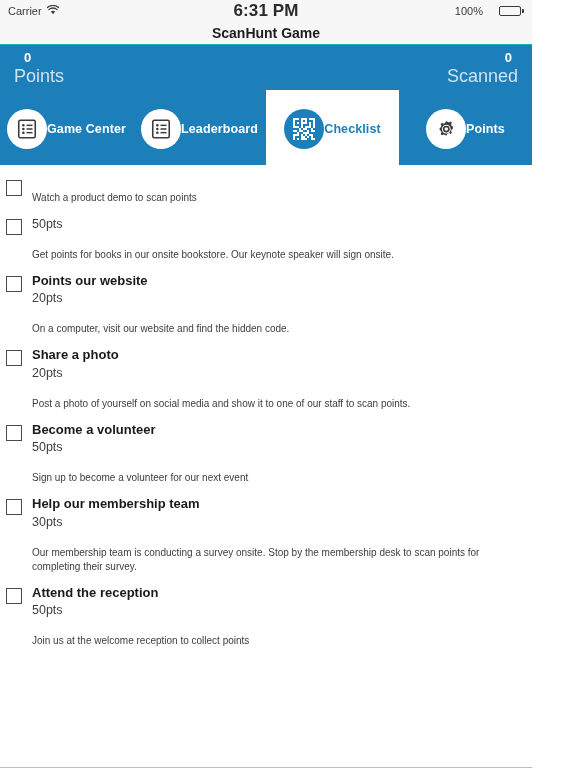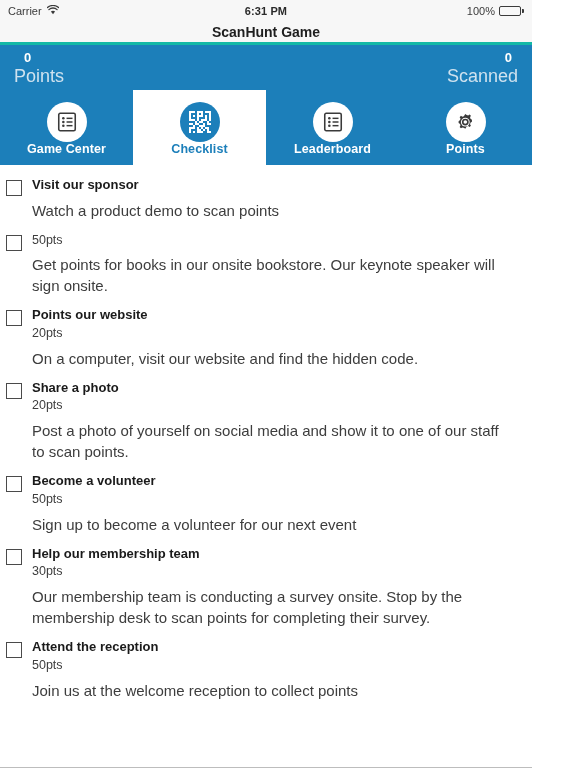--- a/index.html
+++ b/index.html
@@ -40,30 +40,30 @@
   }
   .status-left {
     display: flex;
     align-items: center;
     gap: 5px;
   }
   .status-center {
     position: absolute;
     left: 0; right: 0;
     text-align: center;
-    font-size: 11px;
+    font-size: 17px;
     font-weight: bold;
     color: #2a2a2a;
     letter-spacing: 0.1px;
   }
   .status-right {
     margin-left: auto;
     display: flex;
     align-items: center;
-    gap: 4px;
+    gap: 16px;
     font-size: 11px;
     color: #3a3a3a;
     z-index: 2;
   }
   .wifi-icon { display: block; }
   .battery {
     display: flex;
     align-items: center;
   }
   .battery-body {
@@ -88,21 +88,21 @@
   }
 
   
   .navbar {
     height: 23px;
     flex: 0 0 23px;
     background: #f7f7f7;
     display: flex;
     align-items: center;
     justify-content: center;
-    border-bottom: 3px solid #14b8a6;
+    border-bottom: 1px solid #14b8a6;
   }
   .navbar-title {
     font-size: 14px;
     font-weight: bold;
     color: #1d1d1d;
   }
 
   
   .blue-header {
     background: #1c7fba;
@@ -141,21 +141,21 @@
 
   
   .tabbar {
     flex: 1 1 auto;
     display: flex;
     align-items: stretch;
   }
   .tab {
     flex: 1 1 0;
     display: flex;
-    flex-direction: column;
+    flex-direction: row;
     align-items: center;
     justify-content: center;
     padding-top: 2px;
     position: relative;
     cursor: pointer;
   }
   .tab.active {
     background: #ffffff;
   }
   .tab-icon {
@@ -211,24 +211,24 @@
     color: #1a1a1a;
     line-height: 1.35;
   }
   .item-points {
     font-size: 12.5px;
     color: #3d3d3d;
     line-height: 1.35;
     margin-top: 1px;
   }
   .item-desc {
-    font-size: 15px;
+    font-size: 10px;
     color: #3d3d3d;
     line-height: 1.4;
-    margin-top: 6px;
+    margin-top: 15px;
   }
 
   .bottom-rule {
     position: absolute;
     left: 0; right: 0; bottom: 0;
     height: 1px;
     background: #bdbdbd;
   }
 
   
@@ -294,183 +294,182 @@
             <circle cx="8" cy="12" r="1.4" fill="#3a3a3a"></circle>
             <circle cx="8" cy="16" r="1.4" fill="#3a3a3a"></circle>
             <rect x="11.5" y="7.2" width="6.5" height="1.6" fill="#3a3a3a"></rect>
             <rect x="11.5" y="11.2" width="6.5" height="1.6" fill="#3a3a3a"></rect>
             <rect x="11.5" y="15.2" width="6.5" height="1.6" fill="#3a3a3a"></rect>
           </svg>
         </span>
         <span class="tab-label">Game Center</span>
       </div>
 
-      <div class="tab active">
-        <span class="tab-icon">
-          <span class="qr-grid" id="qr">
-              <i class="on"></i>
-              <i class="on"></i>
-              <i class="on"></i>
-              <i></i>
-              <i class="on"></i>
-              <i class="on"></i>
-              <i class="on"></i>
-              <i></i>
-              <i class="on"></i>
-              <i class="on"></i>
-              <i class="on"></i>
-              <i class="on"></i>
-              <i></i>
-              <i></i>
-              <i></i>
-              <i class="on"></i>
-              <i></i>
-              <i class="on"></i>
-              <i></i>
-              <i></i>
-              <i></i>
-              <i class="on"></i>
-              <i class="on"></i>
-              <i></i>
-              <i class="on"></i>
-              <i></i>
-              <i class="on"></i>
-              <i class="on"></i>
-              <i class="on"></i>
-              <i></i>
-              <i class="on"></i>
-              <i></i>
-              <i class="on"></i>
-              <i class="on"></i>
-              <i></i>
-              <i></i>
-              <i></i>
-              <i class="on"></i>
-              <i></i>
-              <i></i>
-              <i></i>
-              <i class="on"></i>
-              <i></i>
-              <i class="on"></i>
-              <i class="on"></i>
-              <i class="on"></i>
-              <i class="on"></i>
-              <i></i>
-              <i class="on"></i>
-              <i></i>
-              <i class="on"></i>
-              <i class="on"></i>
-              <i class="on"></i>
-              <i></i>
-              <i class="on"></i>
-              <i></i>
-              <i></i>
-              <i></i>
-              <i class="on"></i>
-              <i></i>
-              <i class="on"></i>
-              <i class="on"></i>
-              <i></i>
-              <i></i>
-              <i class="on"></i>
-              <i></i>
-              <i class="on"></i>
-              <i class="on"></i>
-              <i></i>
-              <i class="on"></i>
-              <i class="on"></i>
-              <i></i>
-              <i></i>
-              <i class="on"></i>
-              <i></i>
-              <i class="on"></i>
-              <i class="on"></i>
-              <i></i>
-              <i></i>
-              <i class="on"></i>
-              <i></i>
-              <i></i>
-              <i class="on"></i>
-              <i class="on"></i>
-              <i class="on"></i>
-              <i></i>
-              <i></i>
-              <i></i>
-              <i class="on"></i>
-              <i class="on"></i>
-              <i class="on"></i>
-              <i></i>
-              <i class="on"></i>
-              <i></i>
-              <i class="on"></i>
-              <i></i>
-              <i class="on"></i>
-              <i class="on"></i>
-              <i></i>
-              <i class="on"></i>
-              <i></i>
-              <i></i>
-              <i></i>
-              <i class="on"></i>
-              <i class="on"></i>
-              <i></i>
-              <i class="on"></i>
-              <i></i>
-              <i class="on"></i>
-              <i></i>
-              <i class="on"></i>
-              <i></i>
-              <i class="on"></i>
-              <i></i>
-              <i class="on"></i>
-              <i class="on"></i>
-              <i class="on"></i>
-              <i></i>
-              <i></i>
-              <i class="on"></i>
-              <i class="on"></i>
-            </span>
-        </span>
-        <span class="tab-label">Checklist</span>
-      </div>
-
       <div class="tab">
         <span class="tab-icon">
           <svg width="22" height="22" viewBox="0 0 24 24">
             <rect x="3" y="2.5" width="18" height="19" rx="1.6" fill="none" stroke="#3a3a3a" stroke-width="1.7"></rect>
             <circle cx="8" cy="8" r="1.4" fill="#3a3a3a"></circle>
             <circle cx="8" cy="12" r="1.4" fill="#3a3a3a"></circle>
             <circle cx="8" cy="16" r="1.4" fill="#3a3a3a"></circle>
             <rect x="11.5" y="7.2" width="6.5" height="1.6" fill="#3a3a3a"></rect>
             <rect x="11.5" y="11.2" width="6.5" height="1.6" fill="#3a3a3a"></rect>
             <rect x="11.5" y="15.2" width="6.5" height="1.6" fill="#3a3a3a"></rect>
           </svg>
         </span>
         <span class="tab-label">Leaderboard</span>
       </div>
 
+      <div class="tab active">
+        <span class="tab-icon">
+          <span class="qr-grid" id="qr">
+              <i class="on"></i>
+              <i class="on"></i>
+              <i class="on"></i>
+              <i></i>
+              <i class="on"></i>
+              <i class="on"></i>
+              <i class="on"></i>
+              <i></i>
+              <i class="on"></i>
+              <i class="on"></i>
+              <i class="on"></i>
+              <i class="on"></i>
+              <i></i>
+              <i></i>
+              <i></i>
+              <i class="on"></i>
+              <i></i>
+              <i class="on"></i>
+              <i></i>
+              <i></i>
+              <i></i>
+              <i class="on"></i>
+              <i class="on"></i>
+              <i></i>
+              <i class="on"></i>
+              <i></i>
+              <i class="on"></i>
+              <i class="on"></i>
+              <i class="on"></i>
+              <i></i>
+              <i class="on"></i>
+              <i></i>
+              <i class="on"></i>
+              <i class="on"></i>
+              <i></i>
+              <i></i>
+              <i></i>
+              <i class="on"></i>
+              <i></i>
+              <i></i>
+              <i></i>
+              <i class="on"></i>
+              <i></i>
+              <i class="on"></i>
+              <i class="on"></i>
+              <i class="on"></i>
+              <i class="on"></i>
+              <i></i>
+              <i class="on"></i>
+              <i></i>
+              <i class="on"></i>
+              <i class="on"></i>
+              <i class="on"></i>
+              <i></i>
+              <i class="on"></i>
+              <i></i>
+              <i></i>
+              <i></i>
+              <i class="on"></i>
+              <i></i>
+              <i class="on"></i>
+              <i class="on"></i>
+              <i></i>
+              <i></i>
+              <i class="on"></i>
+              <i></i>
+              <i class="on"></i>
+              <i class="on"></i>
+              <i></i>
+              <i class="on"></i>
+              <i class="on"></i>
+              <i></i>
+              <i></i>
+              <i class="on"></i>
+              <i></i>
+              <i class="on"></i>
+              <i class="on"></i>
+              <i></i>
+              <i></i>
+              <i class="on"></i>
+              <i></i>
+              <i></i>
+              <i class="on"></i>
+              <i class="on"></i>
+              <i class="on"></i>
+              <i></i>
+              <i></i>
+              <i></i>
+              <i class="on"></i>
+              <i class="on"></i>
+              <i class="on"></i>
+              <i></i>
+              <i class="on"></i>
+              <i></i>
+              <i class="on"></i>
+              <i></i>
+              <i class="on"></i>
+              <i class="on"></i>
+              <i></i>
+              <i class="on"></i>
+              <i></i>
+              <i></i>
+              <i></i>
+              <i class="on"></i>
+              <i class="on"></i>
+              <i></i>
+              <i class="on"></i>
+              <i></i>
+              <i class="on"></i>
+              <i></i>
+              <i class="on"></i>
+              <i></i>
+              <i class="on"></i>
+              <i></i>
+              <i class="on"></i>
+              <i class="on"></i>
+              <i class="on"></i>
+              <i></i>
+              <i></i>
+              <i class="on"></i>
+              <i class="on"></i>
+            </span>
+        </span>
+        <span class="tab-label">Checklist</span>
+      </div>
+
       <div class="tab">
         <span class="tab-icon">
           <svg width="23" height="23" viewBox="0 0 24 24">
             <path fill="#3a3a3a" d="M12 1.6l1.5 1.1a9 9 0 0 1 1.6.4l1.5-.9 1.4 1.4-.9 1.5c.2.5.3 1 .4 1.6l1.6 1.1v2l-1.6 1.1c-.1.6-.2 1.1-.4 1.6l.9 1.5-1.4 1.4-1.5-.9c-.5.2-1 .3-1.6.4L12 17.4l-1.5-1.1a9 9 0 0 1-1.6-.4l-1.5.9-1.4-1.4.9-1.5a7 7 0 0 1-.4-1.6L4.9 11.2v-2l1.6-1.1c.1-.6.2-1.1.4-1.6l-.9-1.5 1.4-1.4 1.5.9c.5-.2 1-.3 1.6-.4L12 1.6z" transform="translate(0,2.6) scale(0.98)"></path>
             <circle cx="11.8" cy="12.6" r="4.6" fill="#ffffff"></circle>
             <circle cx="11.8" cy="12.6" r="2.7" fill="none" stroke="#3a3a3a" stroke-width="1.7"></circle>
           </svg>
         </span>
         <span class="tab-label">Points</span>
       </div>
 
     </div>
   </div>
 
   <div class="content" id="checklist">
       <div class="check-item">
         <span class="checkbox"></span>
         <div class="item-body">
-          <div class="item-title">Visit our sponsor</div>
           <div class="item-desc">Watch a product demo to scan points</div>
         </div>
       </div>
       <div class="check-item">
         <span class="checkbox"></span>
         <div class="item-body">
           <div class="item-points">50pts</div>
           <div class="item-desc">Get points for books in our onsite bookstore. Our keynote speaker will sign onsite.</div>
         </div>
       </div>

